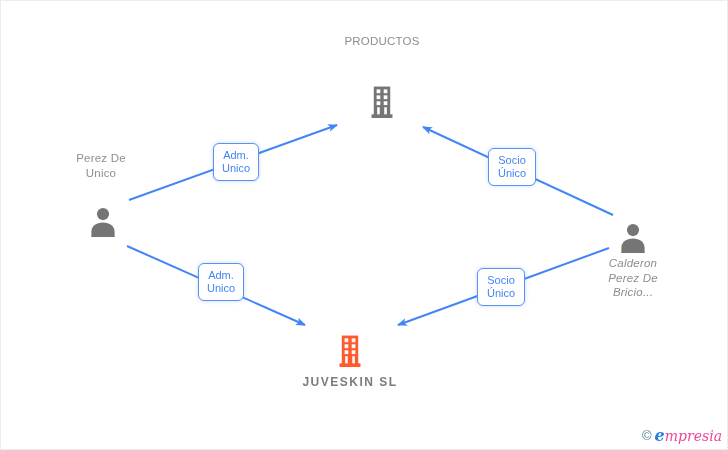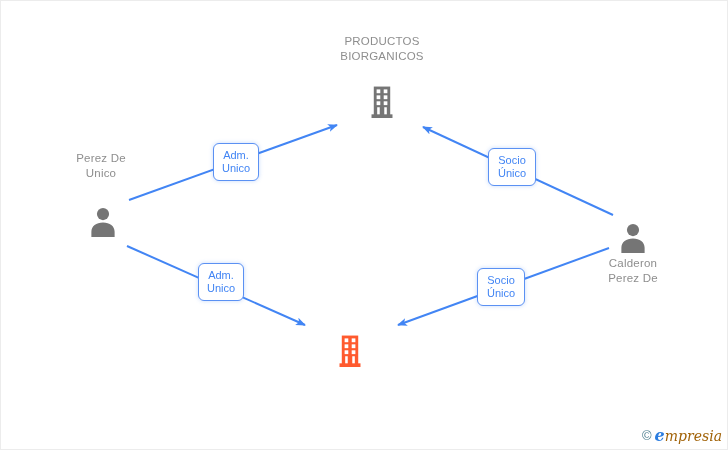--- a/index.html
+++ b/index.html
@@ -24,42 +24,41 @@
     color:#4285f4;font-size:11px;line-height:13.5px;
     box-shadow:0 0 4px rgba(66,133,244,.30);
   }
   .logo{
     position:absolute;right:5px;bottom:4px;display:flex;align-items:center;gap:3px;
     font-family:"DejaVu Serif", serif;font-size:14px;
   }
   .logo .copy{color:#4b7e8e;font-family:"Liberation Sans",sans-serif;font-size:13px;}
   .logo .brand{font-style:italic;}
   .logo .brand .e{color:#2b7de0;font-weight:bold;font-size:16px;}
-  .logo .brand .rest{color:#a16207;}
+  .logo .brand .rest{color:#ec4899;}
 </style>
 </head>
 <body>
 
 <div class="canvas">
 
   <svg class="wires" viewBox="0 0 728 450">
     <defs>
       <marker id="arrow" markerUnits="userSpaceOnUse" markerWidth="11" markerHeight="9" refX="9" refY="4" orient="auto">
         <path d="M0,0 L10,4 L0,8 L2.5,4 z" fill="#4285f4"></path>
       </marker>
     </defs>
     <line x1="128" y1="199" x2="336" y2="124" stroke="#4285f4" stroke-width="2" marker-end="url(#arrow)"></line>
     <line x1="126" y1="245" x2="304" y2="324" stroke="#4285f4" stroke-width="2" marker-end="url(#arrow)"></line>
     <line x1="612" y1="214" x2="422" y2="126" stroke="#4285f4" stroke-width="2" marker-end="url(#arrow)"></line>
     <line x1="608" y1="247" x2="397" y2="324" stroke="#4285f4" stroke-width="2" marker-end="url(#arrow)"></line>
   </svg>
 
   <div class="node-text" style="left:321px;top:33px;width:120px;">
     <div>PRODUCTOS</div>
-    <div>BIORGANICOS</div>
   </div>
   <svg class="node-icon" style="left:364px;top:83px;" width="34" height="36" viewBox="0 0 24 25">
     <rect x="4.6" y="21.2" width="14.8" height="2.6" fill="#757575"></rect>
     <rect x="6.2" y="1.6" width="11.6" height="20.2" fill="#757575"></rect>
     <g fill="#ffffff">
       <rect x="8.2" y="3.6" width="2.6" height="2.7"></rect>
         <rect x="13.2" y="3.6" width="2.6" height="2.7"></rect>
       <rect x="8.2" y="7.8" width="2.6" height="2.7"></rect>
         <rect x="13.2" y="7.8" width="2.6" height="2.7"></rect>
       <rect x="8.2" y="12.0" width="2.6" height="2.7"></rect>
@@ -75,39 +74,41 @@
   </div>
   <svg class="node-icon" style="left:85px;top:204px;" width="34" height="34" viewBox="0 0 24 24">
     <circle cx="12" cy="6.4" r="4.3" fill="#757575"></circle>
     <path d="M12 12.4 c-4.8 0-8.2 2.6-8.2 6.4 V22.6 h16.4 v-3.8 c0-3.8-3.4-6.4-8.2-6.4 z" fill="#757575"></path>
   </svg>
 
   <svg class="node-icon" style="left:615px;top:220px;" width="34" height="34" viewBox="0 0 24 24">
     <circle cx="12" cy="6.4" r="4.3" fill="#757575"></circle>
     <path d="M12 12.4 c-4.8 0-8.2 2.6-8.2 6.4 V22.6 h16.4 v-3.8 c0-3.8-3.4-6.4-8.2-6.4 z" fill="#757575"></path>
   </svg>
-  <div class="node-text" style="left:568px;top:255px;width:128px;">
+  <div class="node-text" style="left:568px;top:255px;width:128px;font-style:italic;">
     <div>Calderon</div>
     <div>Perez De</div>
+    <div>Bricio...</div>
   </div>
 
   <svg class="node-icon" style="left:332px;top:332px;" width="34" height="36" viewBox="0 0 24 25">
     <rect x="4.6" y="21.2" width="14.8" height="2.6" fill="#ff5a2e"></rect>
     <rect x="6.2" y="1.6" width="11.6" height="20.2" fill="#ff5a2e"></rect>
     <g fill="#ffffff">
       <rect x="8.2" y="3.6" width="2.6" height="2.7"></rect>
         <rect x="13.2" y="3.6" width="2.6" height="2.7"></rect>
       <rect x="8.2" y="7.8" width="2.6" height="2.7"></rect>
         <rect x="13.2" y="7.8" width="2.6" height="2.7"></rect>
       <rect x="8.2" y="12.0" width="2.6" height="2.7"></rect>
         <rect x="13.2" y="12.0" width="2.6" height="2.7"></rect>
       <rect x="8.6" y="16.2" width="1.8" height="5.0"></rect>
         <rect x="13.6" y="16.2" width="1.8" height="5.0"></rect>
     </g>
   </svg>
+  <div class="focus-label" style="left:289px;top:374px;width:120px;">JUVESKIN SL</div>
 
   <div class="edge-label" style="left:212px;top:142px;width:44px;height:36px;">
     <div>Adm.</div>
     <div>Unico</div>
   </div>
   <div class="edge-label" style="left:487px;top:147px;width:46px;height:36px;">
     <div>Socio</div>
     <div>Único</div>
   </div>
   <div class="edge-label" style="left:197px;top:262px;width:44px;height:36px;">

